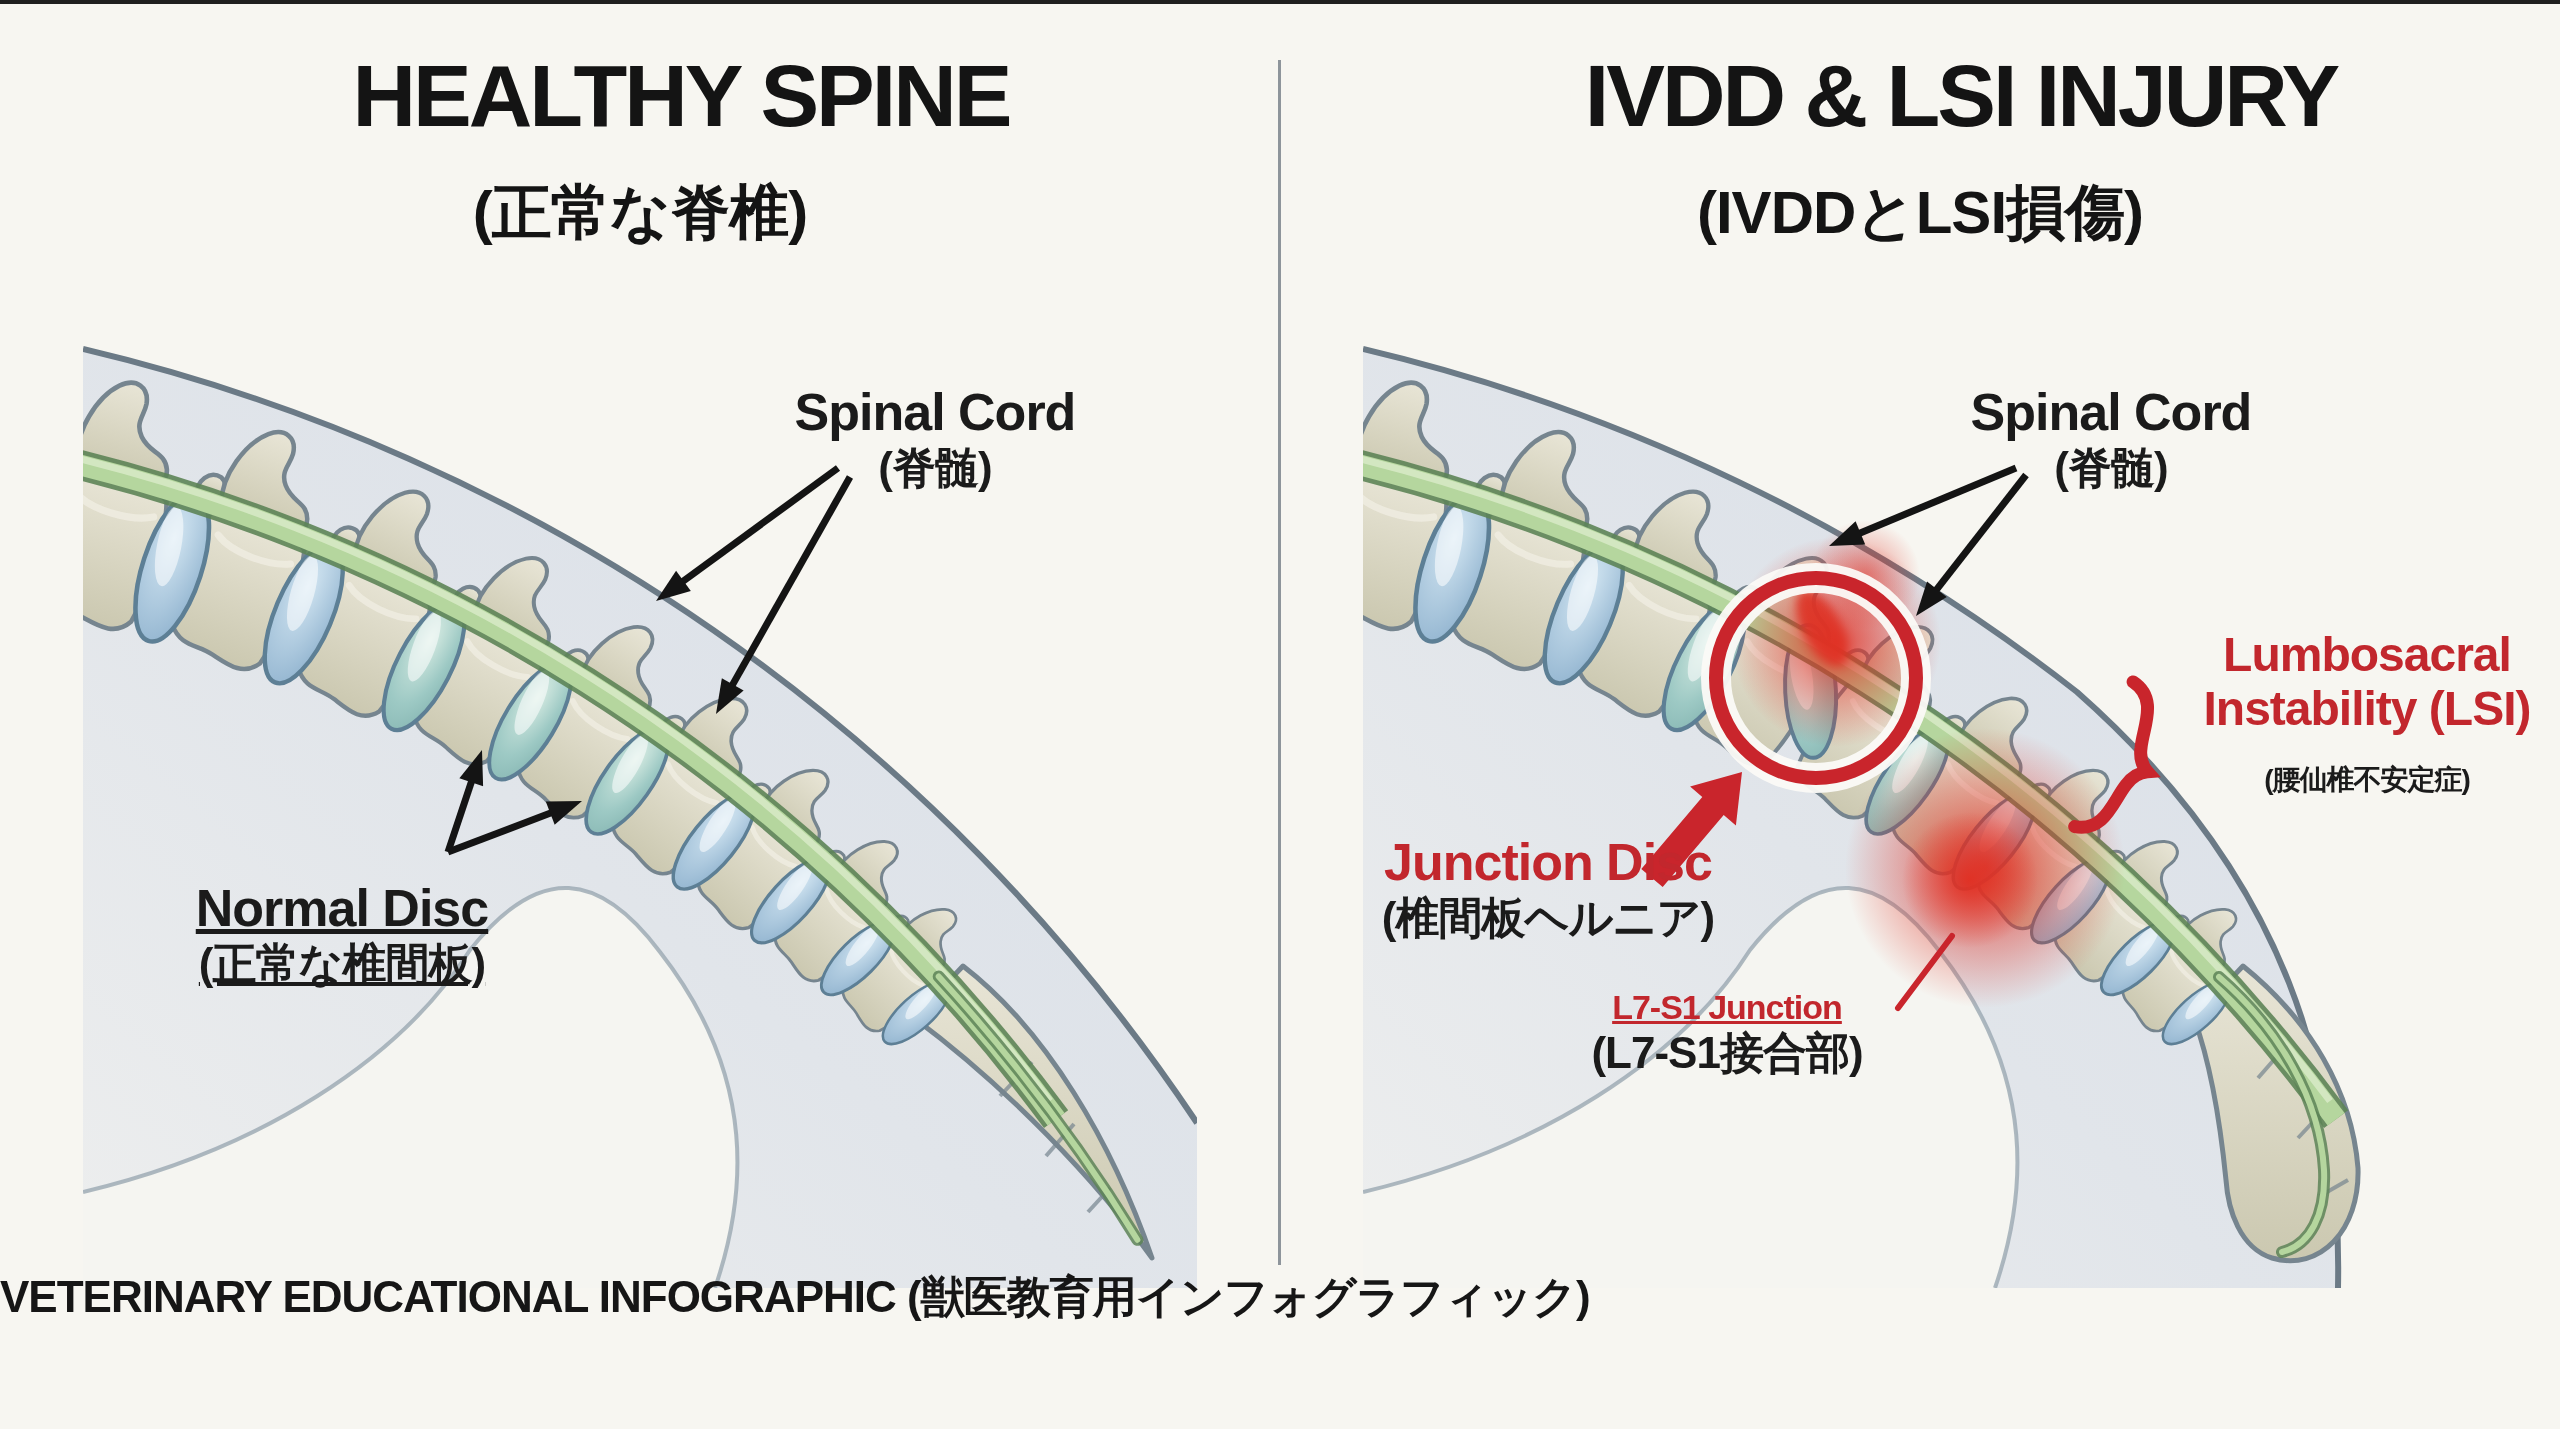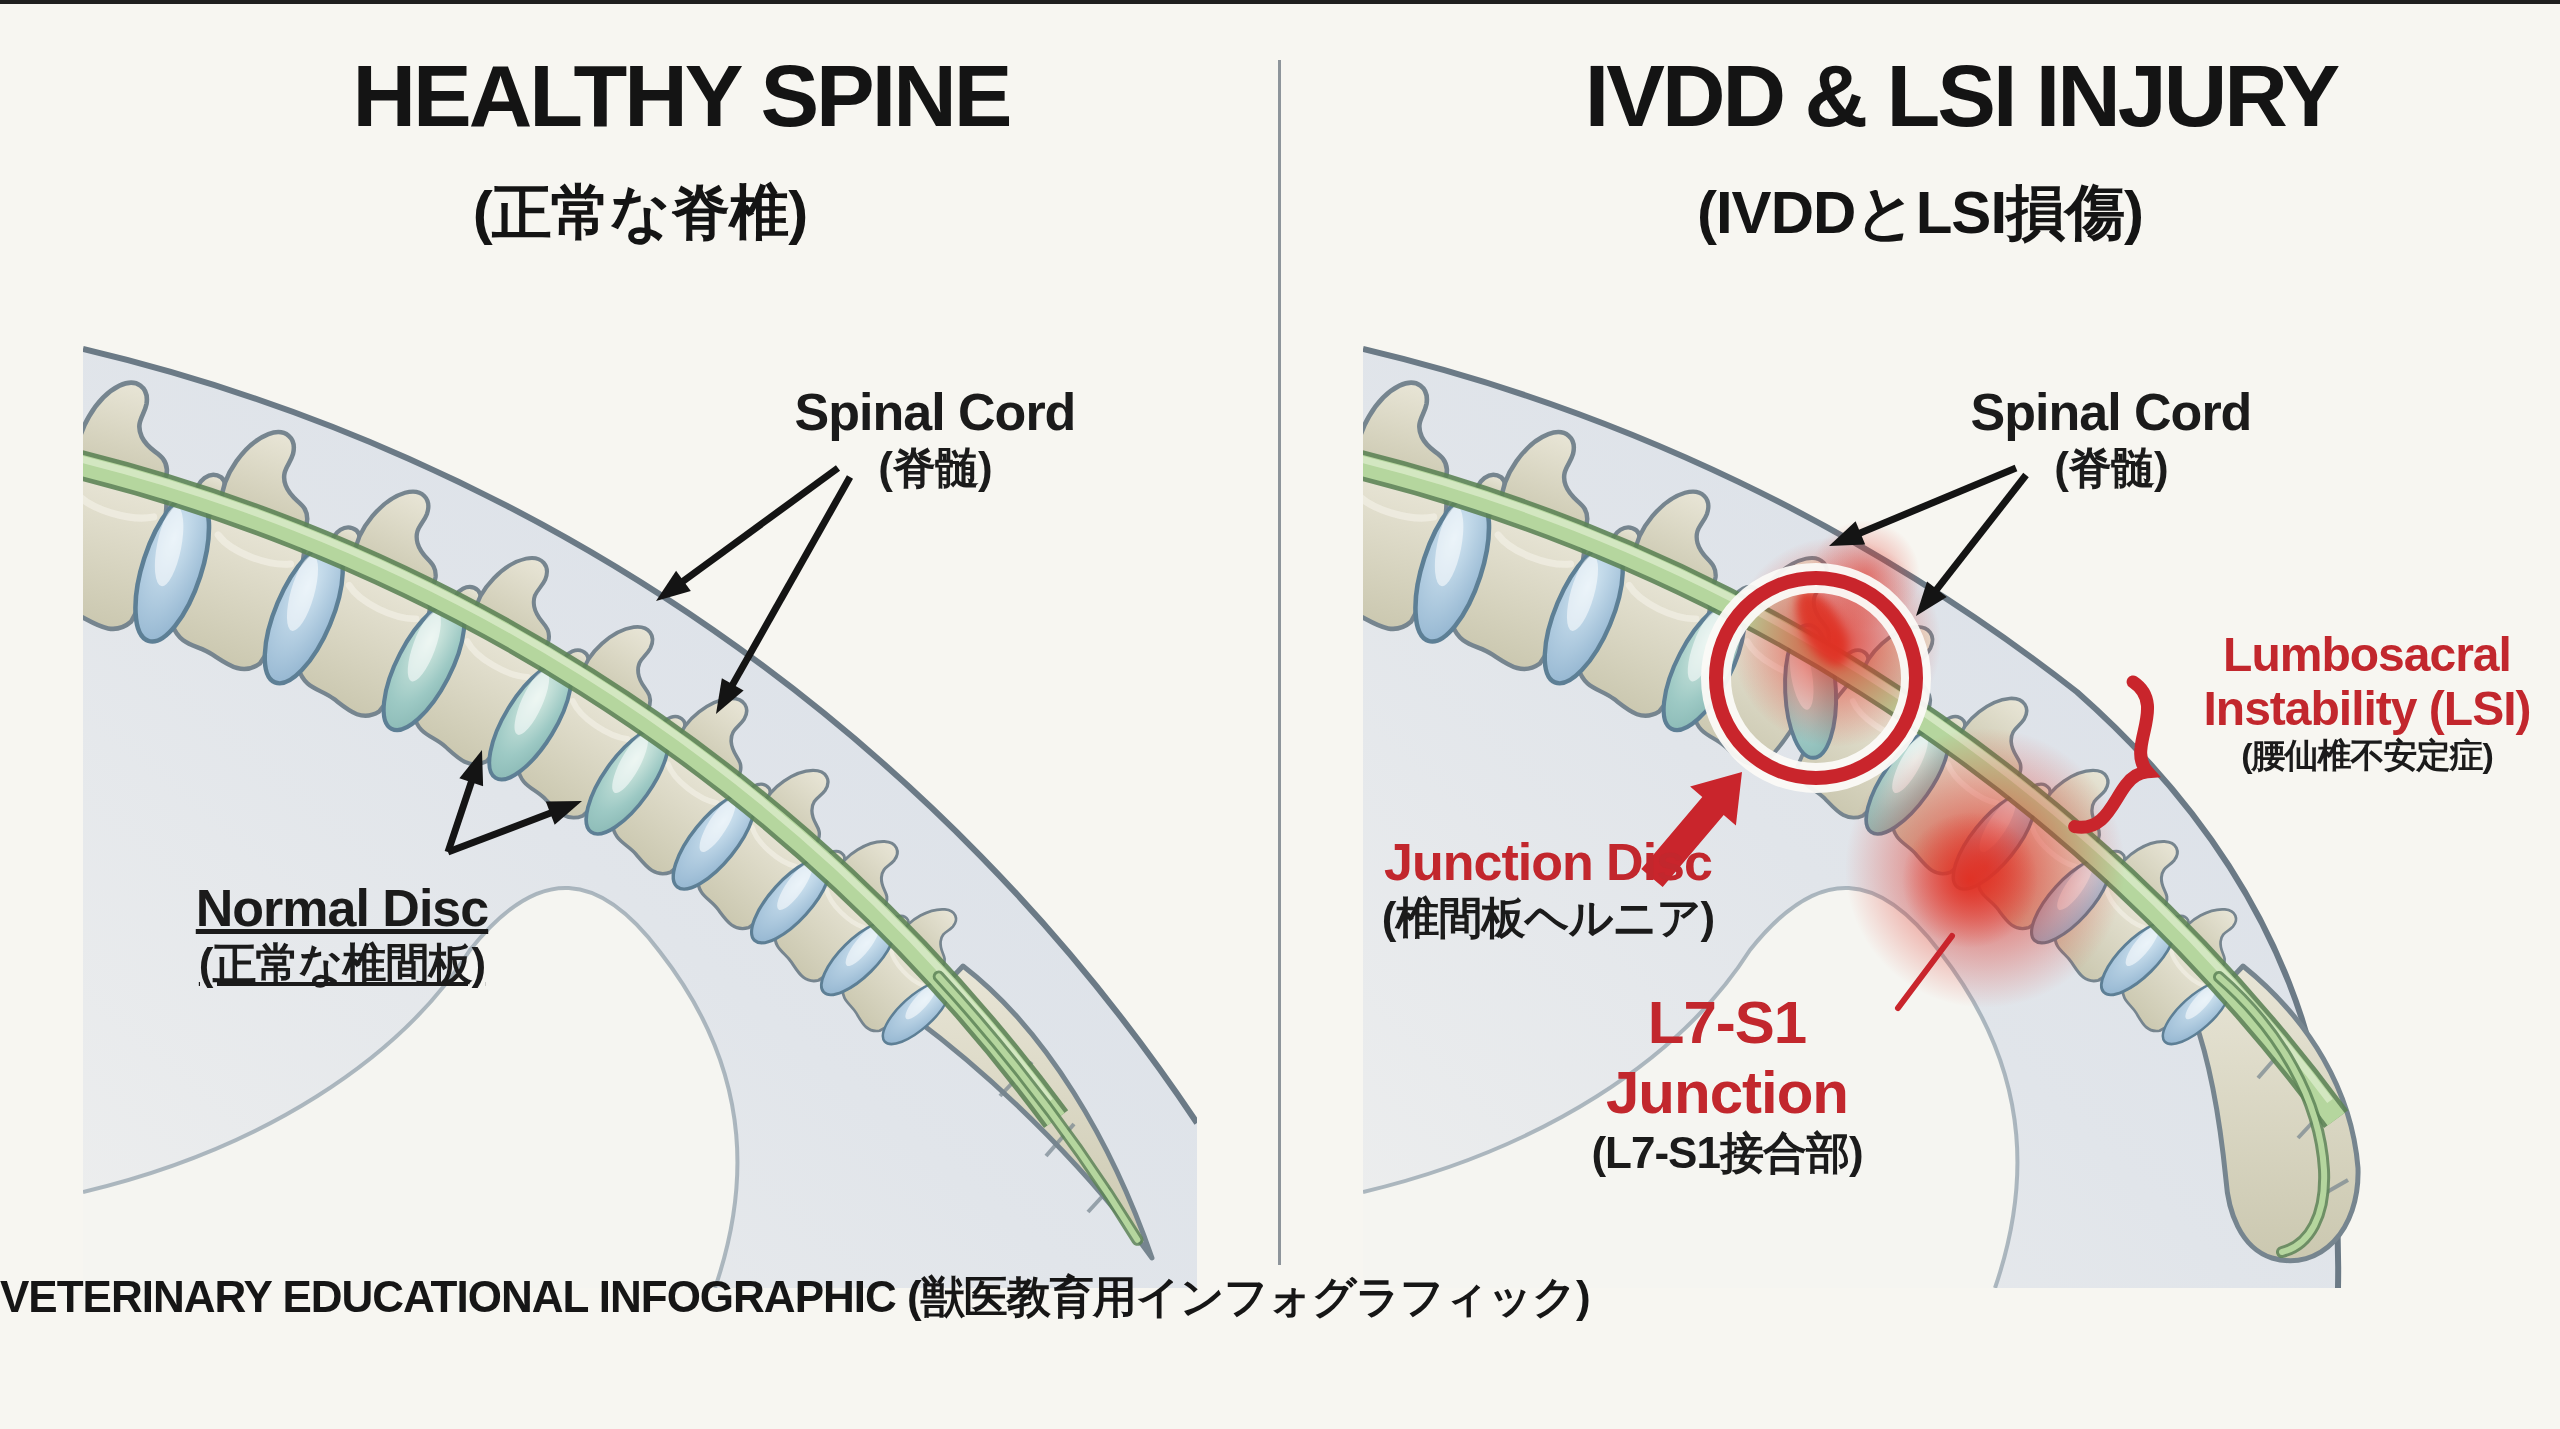--- a/index.html
+++ b/index.html
@@ -29,24 +29,24 @@
   .label{position:absolute;text-align:center;font-weight:bold;line-height:1.16;}
   .label .en{display:block;font-size:52px;letter-spacing:-1px;color:var(--ink);}
   .label .jp{display:block;font-size:44px;letter-spacing:-1px;color:var(--ink);}
   .label .red{color:var(--accent);}
   .lbl-spinal-left{left:735px;top:382px;width:400px;}
   .lbl-disc-left{left:142px;top:878px;width:400px;text-decoration:underline;}
   .lbl-spinal-right{left:1911px;top:382px;width:400px;}
   .lbl-herniated{left:1348px;top:832px;width:400px;}
   .lbl-herniated .en{font-size:52px;}
   .lbl-l7s1{left:1527px;top:988px;width:400px;}
-  .lbl-l7s1 .en{font-size:60px;}
+  .lbl-l7s1 .en{font-size:34px;text-decoration:underline;}
   .lbl-lsi{right:2px;top:628px;width:382px;}
   .lbl-lsi .en{font-size:48px;line-height:1.12;}
-  .lbl-lsi .jp{font-size:34px;}
+  .lbl-lsi .jp{font-size:28px;margin-top:28px;}
   .footer{
     position:absolute;left:0;top:1268px;width:2560px;text-align:left;
     font-size:44px;font-weight:bold;letter-spacing:-1px;color:#161616;
   }
 </style>
 </head>
 <body>
 
 <div class="page">
   <div class="topbar"></div>

